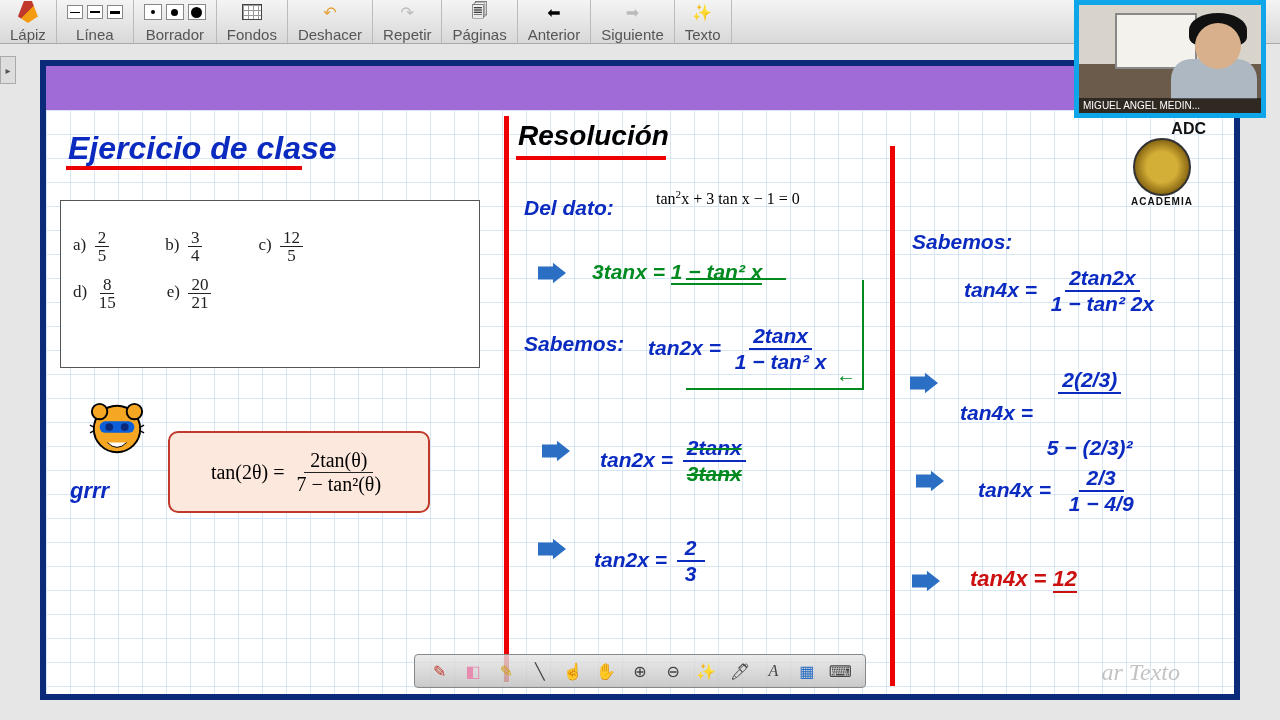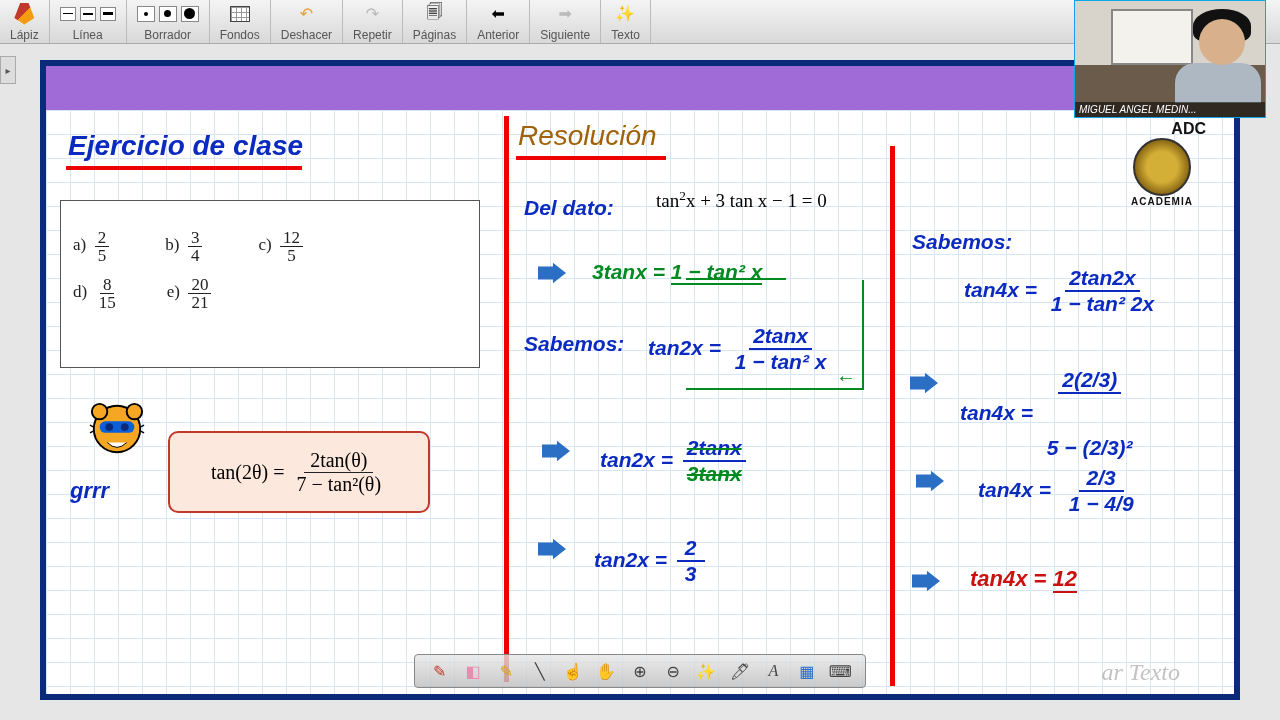--- a/index.html
+++ b/index.html
@@ -2,21 +2,21 @@
 <html><head>
 <meta charset="utf-8">
 <style>
   * { box-sizing: border-box; margin: 0; padding: 0; }
   body { font-family: "Comic Sans MS", cursive, sans-serif; background: #e6e6e6; width: 1280px; height: 720px; overflow: hidden; position: relative; }
 
   
   .top-toolbar { background: linear-gradient(#f4f4f4,#d8d8d8); height: 44px; border-bottom: 1px solid #aaa; display: flex; align-items: stretch; font-family: Arial, sans-serif; }
   .tool-group { display: flex; flex-direction: column; align-items: center; justify-content: center; padding: 0 10px; border-right: 1px solid #bbb; }
   .tool-icons { display: flex; gap: 4px; align-items: center; height: 24px; }
-  .tool-label { font-size: 12px; color: #555; margin-top: 2px; }
+  .tool-label { font-size: 15px; color: #555; margin-top: 2px; }
   .sw { width: 14px; height: 14px; border: 1px solid #666; }
   .sw.black{background:#000;} .sw.red{background:#e00;} .sw.blue{background:#00c;} .sw.green{background:#080;} .sw.yellow{background:#fd0;}
   .line-sw{width:16px;height:14px;border:1px solid #888;background:#fff;display:flex;align-items:center;justify-content:center;}
   .line-sw .l1{width:10px;height:1px;background:#000;}
   .line-sw .l2{width:10px;height:2px;background:#000;}
   .line-sw .l3{width:10px;height:3px;background:#000;}
   .eraser-dot{width:18px;height:16px;border:1px solid #888;background:#fff;display:flex;align-items:center;justify-content:center;}
   .eraser-dot div{border-radius:50%;background:#000;}
   .grid-ic{width:20px;height:16px;background:#fff;border:1px solid #444;background-image:linear-gradient(#999 1px,transparent 1px),linear-gradient(90deg,#999 1px,transparent 1px);background-size:5px 5px;}
   .btn-ic{width:22px;height:22px;display:flex;align-items:center;justify-content:center;font-size:16px;}
@@ -31,40 +31,40 @@
   .purple-bar{position:absolute;left:6px;right:6px;top:6px;height:44px;background:#a06bd6;}
   .grid-bg{position:absolute;left:6px;right:6px;top:50px;bottom:6px;
     background:#fff;
     background-image:linear-gradient(#d6e6f5 1px,transparent 1px),linear-gradient(90deg,#d6e6f5 1px,transparent 1px);
     background-size:24px 24px;}
   .vr{position:absolute;width:5px;background:#e00;}
   .vr1{left:464px;top:56px;height:566px;}
   .vr2{left:850px;top:86px;height:540px;}
 
   
-  .title-left{position:absolute;left:28px;top:70px;color:#0b2bc0;font-weight:bold;font-size:28px;font-style:italic;text-align:right;}
+  .title-left{position:absolute;left:28px;top:70px;color:#0b2bc0;font-weight:bold;font-size:32px;font-style:italic;text-align:right;}
   .title-left-ul{position:absolute;left:26px;top:106px;width:236px;height:4px;background:#e00;}
   .problem-box{position:absolute;left:20px;top:140px;width:420px;height:168px;border:1px solid #555;background:#fff;font-family:"Times New Roman",serif;color:#222;padding:14px 12px;font-size:17px;}
   .frac{display:inline-flex;flex-direction:column;align-items:center;vertical-align:middle;line-height:1;}
   .frac .n{border-bottom:1px solid #222;padding:0 3px;}
   .frac .d{padding:0 3px;}
   .opts{display:flex;gap:56px;margin-top:14px;}
   .opts2{display:flex;gap:48px;margin-top:12px;}
   .tiger{position:absolute;left:48px;top:340px;width:58px;height:58px;}
   .grrr{position:absolute;left:30px;top:418px;color:#0b2bc0;font-weight:bold;font-size:22px;font-style:italic;}
   .formula-box{position:absolute;left:128px;top:371px;width:262px;height:82px;border:2px solid #c0392b;border-radius:10px;background:#fce8dd;display:flex;align-items:center;justify-content:center;font-family:"Times New Roman",serif;font-size:20px;}
   .ffrac{display:inline-flex;flex-direction:column;align-items:center;margin-left:6px;}
   .ffrac .n{border-bottom:1.5px solid #222;padding:0 6px;}
   .ffrac .d{padding:0 6px;}
 
   
-  .title-mid{position:absolute;left:478px;top:60px;color:#a16207;font-weight:normal;font-size:28px;font-style:italic;}
+  .title-mid{position:absolute;left:478px;top:60px;color:#000000;font-weight:bold;font-size:28px;font-style:italic;}
   .title-mid-ul{position:absolute;left:476px;top:96px;width:150px;height:4px;background:#e00;}
   .lbl{color:#0b2bc0;font-weight:bold;font-style:italic;font-size:21px;}
-  .eq-serif{font-family:"Times New Roman",serif;font-size:19px;}
+  .eq-serif{font-family:"Times New Roman",serif;font-size:16px;}
   .hand{color:#008a1f;font-style:italic;font-weight:bold;font-size:21px;}
   .hand-b{color:#0b2bc0;font-style:italic;font-weight:bold;font-size:21px;}
   .hand-r{color:#cc1010;font-style:italic;font-weight:bold;font-size:22px;}
   .del-dato{position:absolute;left:484px;top:136px;}
   .del-eq{position:absolute;left:616px;top:128px;}
   .arrow{position:absolute;width:28px;height:22px;}
   .arrow svg{width:100%;height:100%;}
   .step1{position:absolute;left:552px;top:200px;}
   .sab1{position:absolute;left:484px;top:272px;}
   .tan2x-f{position:absolute;left:608px;top:264px;}
@@ -84,21 +84,21 @@
   .ul-r{border-bottom:2px solid #cc1010;}
   .strike-g{text-decoration:line-through;text-decoration-color:#008a1f;text-decoration-thickness:2px;}
 
   
   .logo{position:absolute;right:28px;top:60px;width:100px;height:96px;display:flex;flex-direction:column;align-items:center;}
   .logo-badge{width:58px;height:58px;border-radius:50%;background:radial-gradient(circle,#d4af37 40%,#8b6914 70%);border:2px solid #333;}
   .logo-t1{font-family:Arial;font-weight:900;font-size:16px;color:#111;align-self:flex-end;margin-right:6px;}
   .logo-t2{font-family:Arial;font-weight:900;font-size:10px;color:#111;letter-spacing:1px;}
 
   
-  .webcam{position:absolute;right:14px;top:0;width:192px;height:118px;background:#b91c1c;border:1px solid #0ea5e9;font-style:italic;}
+  .webcam{position:absolute;right:14px;top:0;width:192px;height:118px;background:#b91c1c;border:5px solid #0ea5e9;}
   .webcam .room{position:absolute;inset:0;background:linear-gradient(#d8d4cc 55%,#6b5b4a 55%);}
   .webcam .board{position:absolute;left:36px;top:8px;width:82px;height:56px;background:#f4f2ec;border:2px solid #888;}
   .webcam .head{position:absolute;right:20px;top:18px;width:46px;height:46px;border-radius:50%;background:#d9b08c;}
   .webcam .hair{position:absolute;right:14px;top:8px;width:58px;height:34px;border-radius:50% 50% 30% 30%;background:#111;}
   .webcam .body{position:absolute;right:4px;bottom:14px;width:86px;height:40px;border-radius:20px 20px 0 0;background:#aeb8c2;}
   .webcam .name{position:absolute;left:0;bottom:0;right:0;background:rgba(0,0,0,.55);color:#fff;font-family:Arial;font-size:10px;padding:2px 4px;}
 
   
   .bottom-bar{position:absolute;left:50%;transform:translateX(-50%);bottom:12px;width:452px;height:34px;background:linear-gradient(#e6e6e6cc,#bdbdbdcc);border:1px solid #888;border-radius:4px;display:flex;align-items:center;justify-content:space-around;padding:0 8px;}
   .bb-ic{width:22px;height:22px;display:flex;align-items:center;justify-content:center;font-size:16px;color:#444;}

